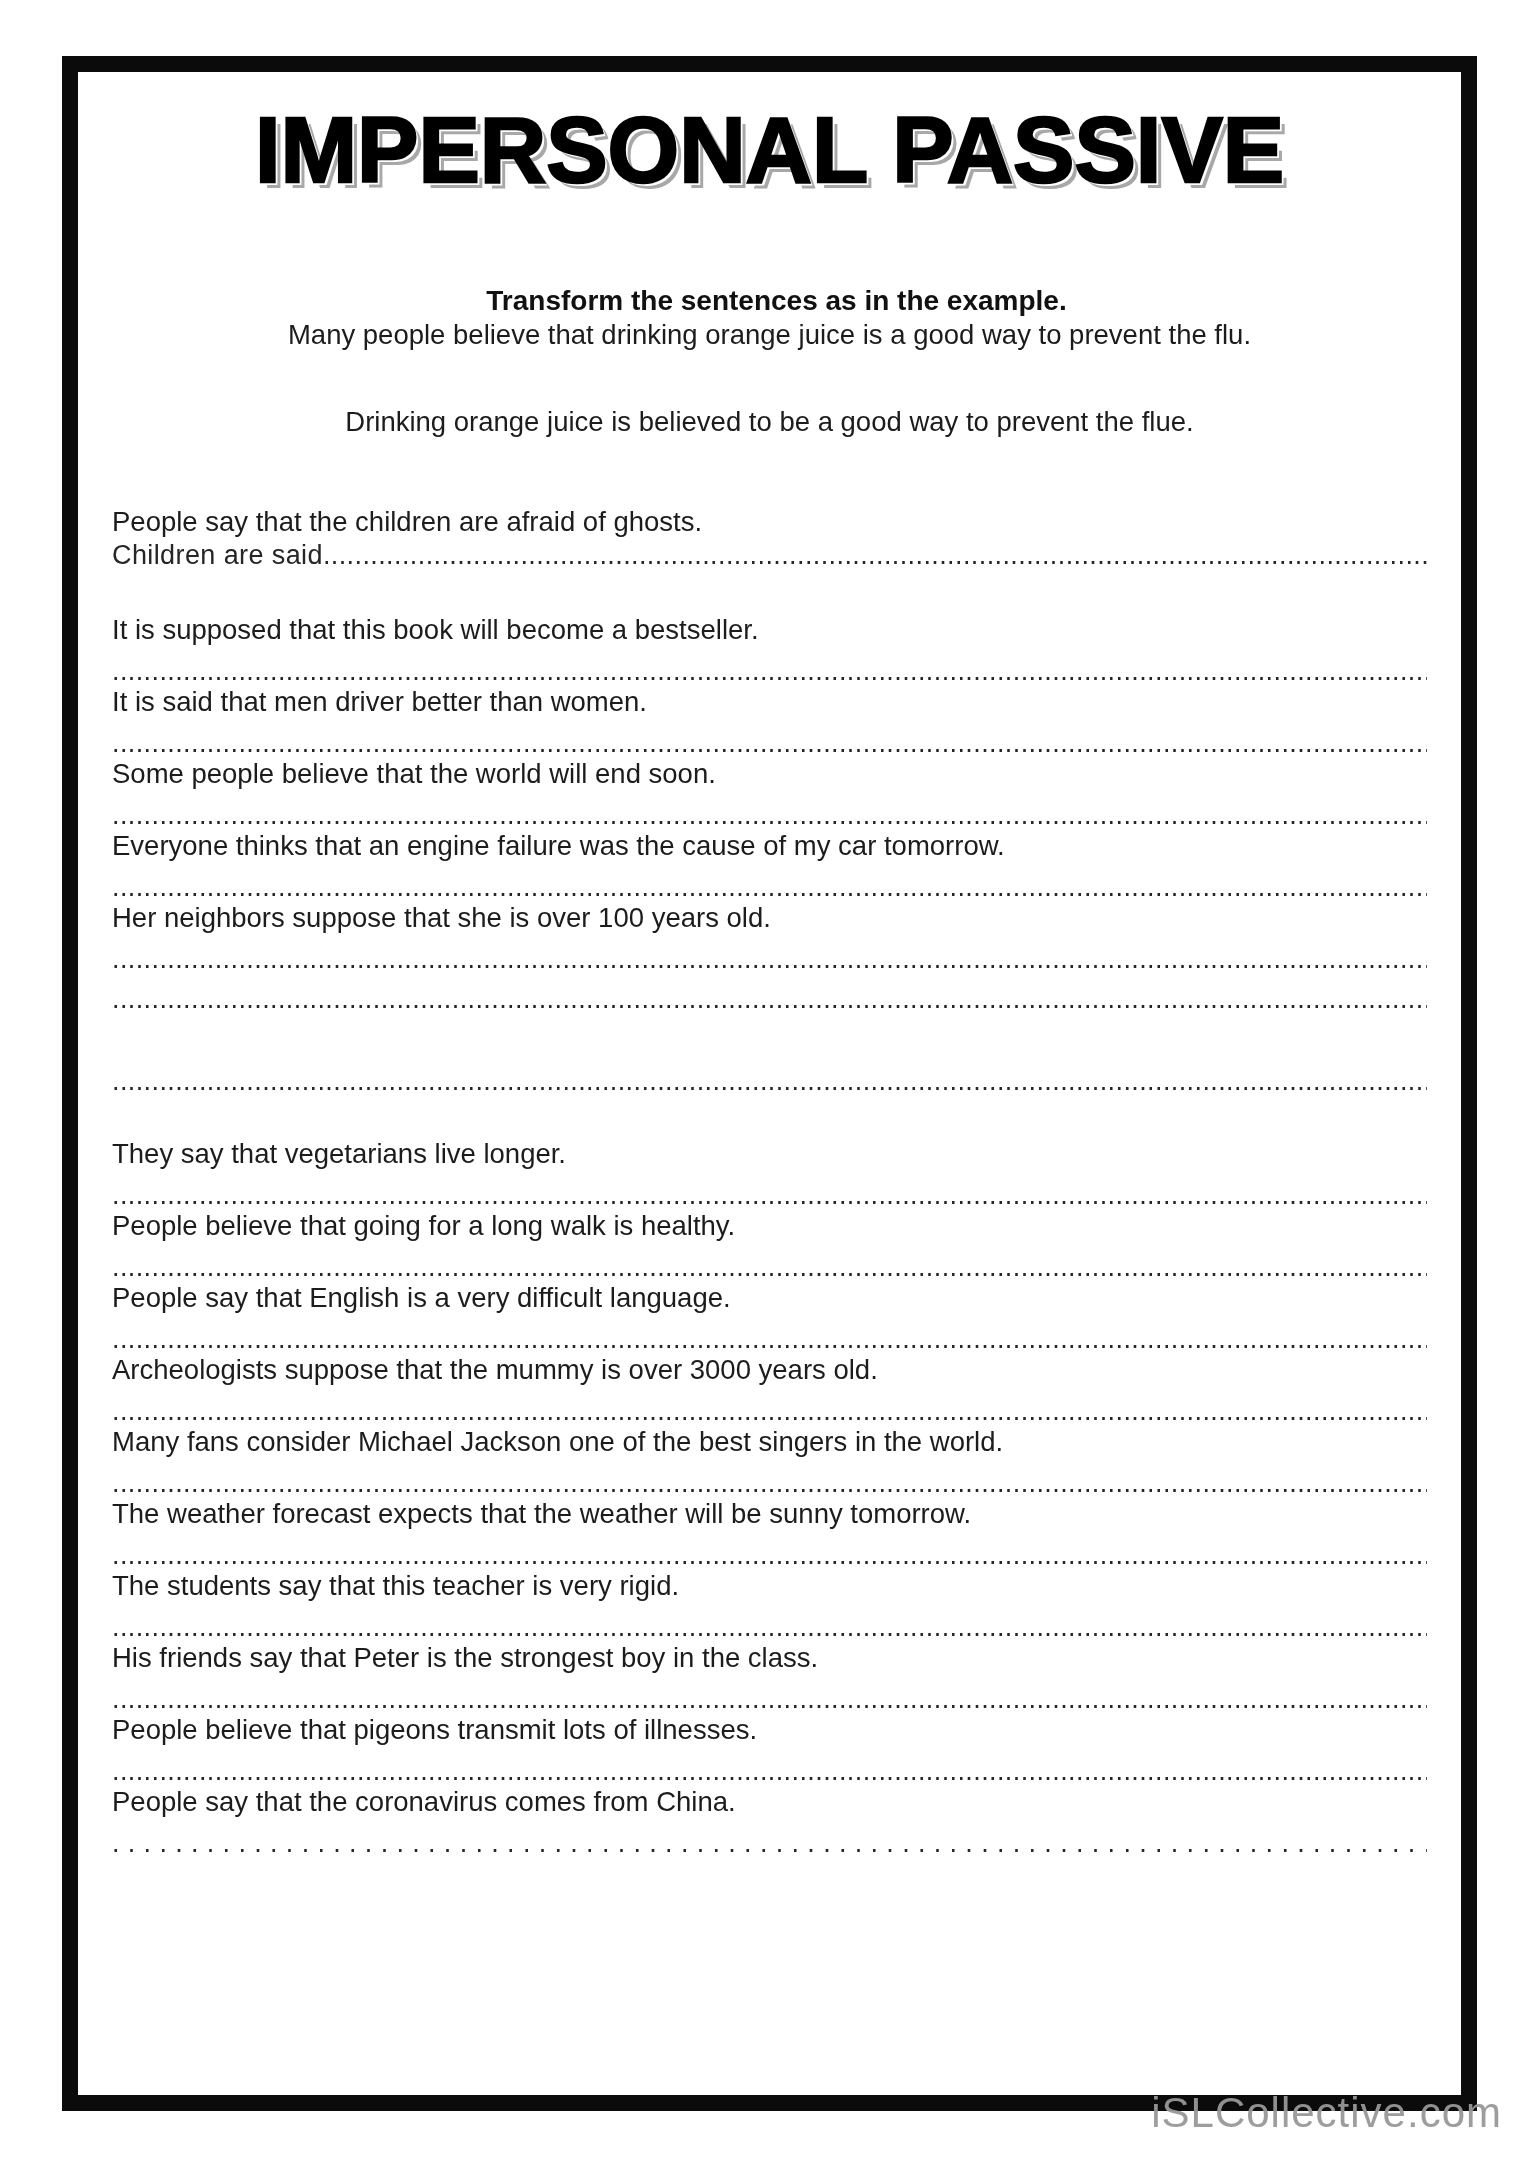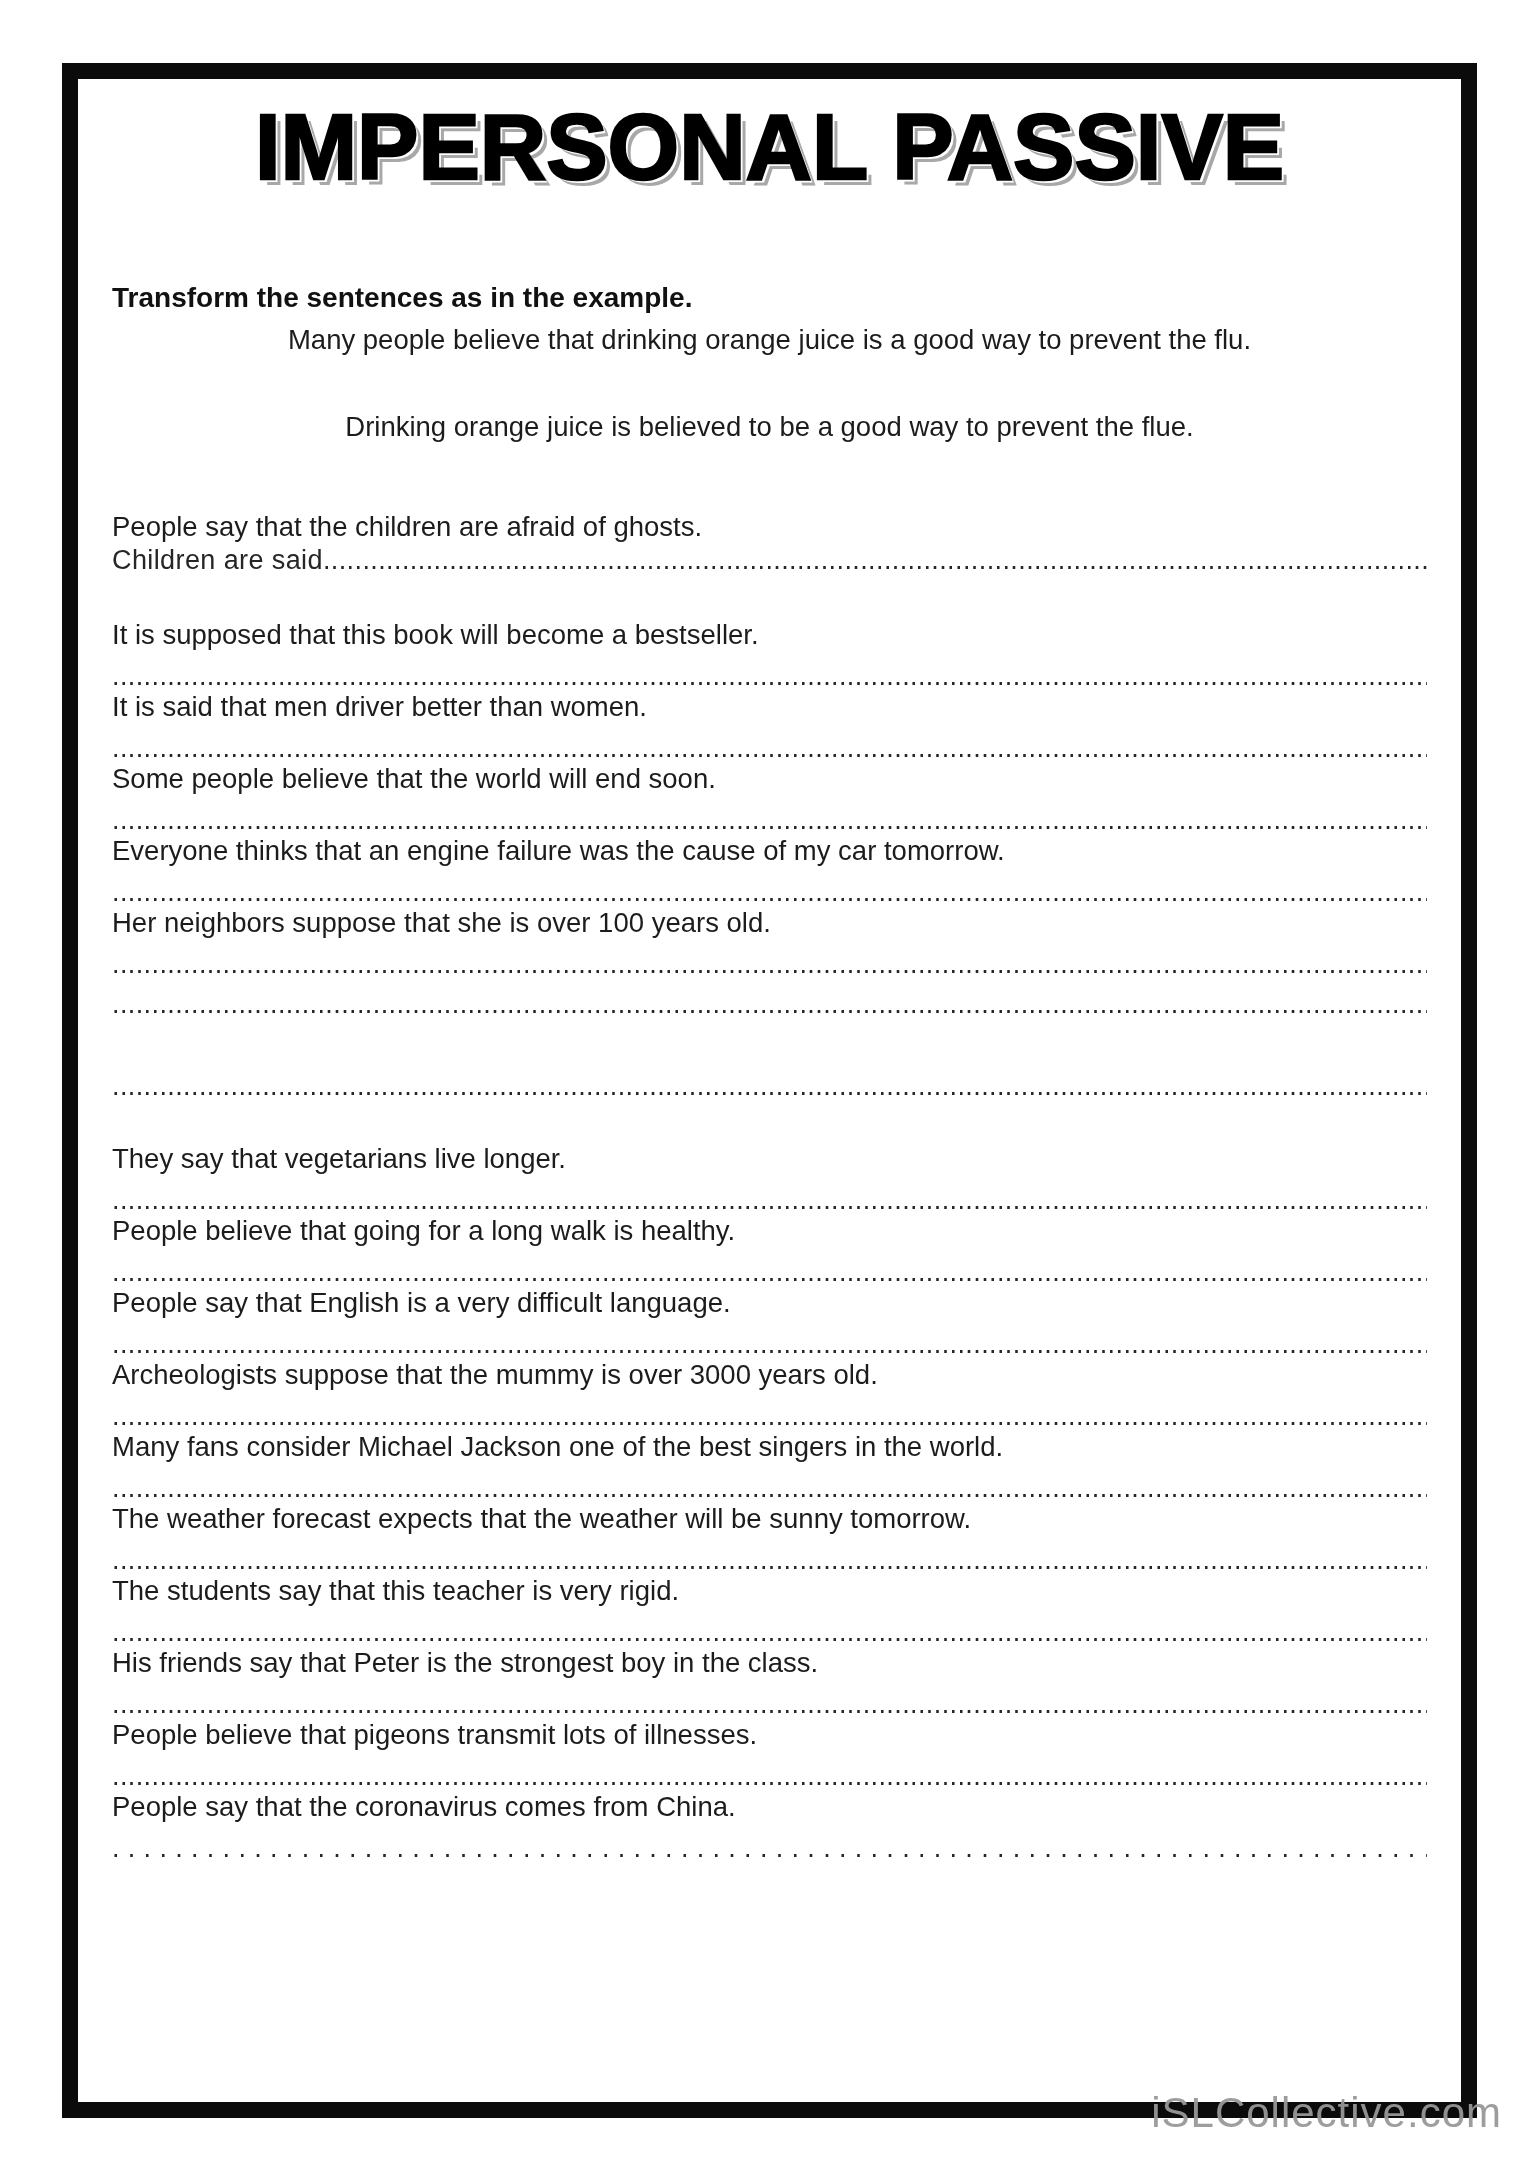--- a/index.html
+++ b/index.html
@@ -12,45 +12,46 @@
     width: 1532px;
     height: 2167px;
     background: #ffffff;
     font-family: "Liberation Sans", "DejaVu Sans", sans-serif;
     color: #1c1c1c;
     overflow: hidden;
   }
   .frame {
     position: absolute;
     left: 62px;
-    top: 63px;
+    top: 56px;
     width: 1415px;
     height: 2055px;
     border: 16px solid #0b0b0b;
     box-sizing: border-box;
-    padding: 2px 20px;
+    padding: 12px 20px;
     background: #ffffff;
   }
   .title {
     margin: 14px 0 0 0;
     text-align: center;
     font-size: 92px;
     line-height: 1.15;
     font-weight: bold;
     color: #000000;
     letter-spacing: 0px;
     -webkit-text-stroke: 2.5px #000000;
     text-shadow: 3px 3px 0 #ffffff, 6px 6px 0 #a8a8a8;
   }
   .instruction {
-    margin: 80px 0 8px 14px;
+    margin: 80px 0 0 14px;
     font-size: 28px;
     line-height: 34px;
     font-weight: bold;
     color: #111111;
+    text-align: center;
   }
   .example-line {
     margin: 0;
     text-align: center;
     font-size: 27.5px;
     line-height: 34px;
     color: #1c1c1c;
   }
   .example-source { }
   .example-transformed { margin-top: 53px; }

